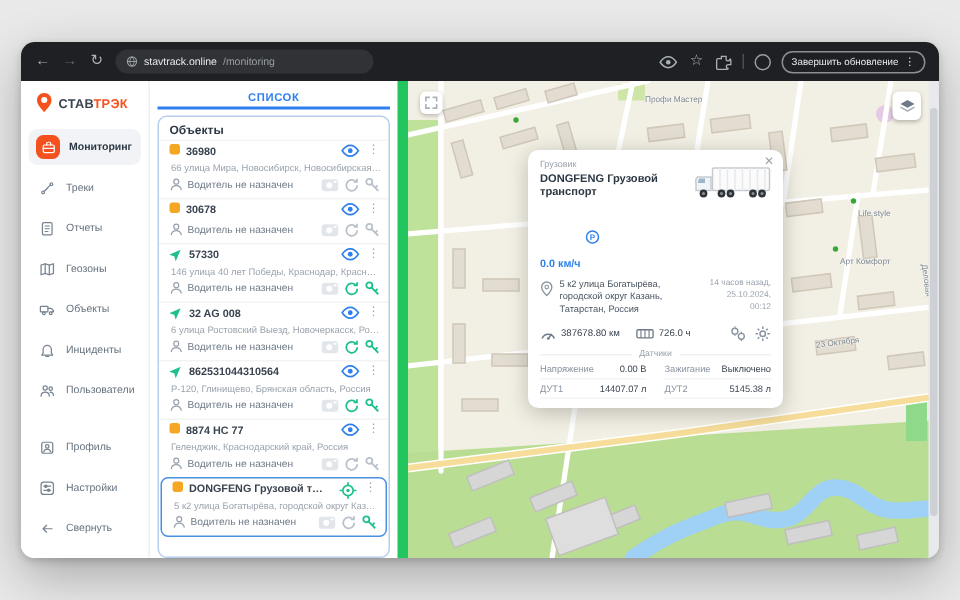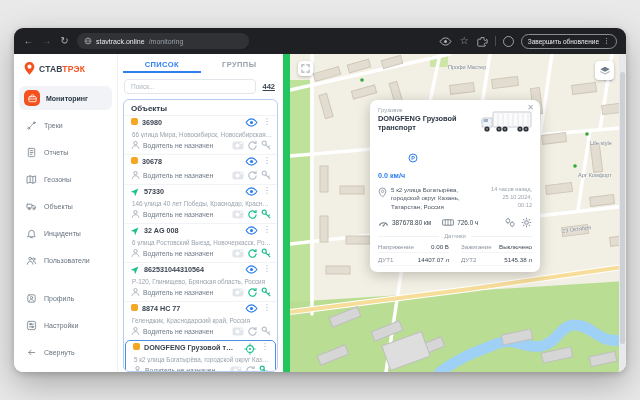--- a/index.html
+++ b/index.html
@@ -14,21 +14,21 @@
   .url-path{color:#9aa0a6;font-size:7px;white-space:nowrap;}
   .tb-spacer{flex:1;}
   .tb-right{display:flex;align-items:center;gap:7px;}
   .tb-divider{width:1px;height:10px;background:#4a4d52;}
   .tb-avatar{width:11px;height:11px;border-radius:50%;border:1.4px solid #9aa0a6;}
   .update-btn{height:15px;border:1px solid #8a8f95;border-radius:8px;display:flex;align-items:center;gap:4px;padding:0 6px;color:#e8eaed;font-size:6.5px;white-space:nowrap;}
   .update-dots{color:#e8eaed;font-size:7px;}
   
   .content{display:flex;height:318px;background:#fff;}
   
-  .sidebar{width:104px;border-right:1px solid #eef0f3;display:flex;flex-direction:column;padding:7px 5px 8px;}
+  .sidebar{width:86px;border-right:1px solid #eef0f3;display:flex;flex-direction:column;padding:7px 5px 8px;}
   .logo{display:flex;align-items:center;gap:3px;padding:0 0 10px 4px;}
   .logo-text{font-size:8.5px;font-weight:bold;letter-spacing:.2px;}
   .logo-p1{color:#3a4450;}.logo-p2{color:#f4511e;}
   .snav{display:flex;flex-direction:column;gap:3px;}
   .snav-item{height:24px;border-radius:6px;display:flex;align-items:center;gap:6px;padding:0 5px;color:#67737f;font-size:7px;cursor:pointer;}
   .snav-item.active{background:#f1f3f6;color:#2c3744;font-weight:bold;}
   .ic-plain{width:14px;height:14px;display:flex;align-items:center;justify-content:center;color:#76828f;flex:0 0 auto;}
   .ic-box{width:16px;height:16px;border-radius:5px;background:#f4511e;display:flex;align-items:center;justify-content:center;color:#fff;flex:0 0 auto;}
   .si{width:11px;height:11px;fill:none;stroke:currentColor;stroke-width:1.8;stroke-linecap:round;stroke-linejoin:round;}
   .snav-bottom{margin-top:auto;display:flex;flex-direction:column;gap:3px;}
@@ -236,26 +236,21 @@
               </svg>
             </span>
             <span>Свернуть</span>
           </div>
         </div>
     </div>
 
     <div class="list-panel">
       <div class="tabs" id="tabs">
           <div class="tab active">СПИСОК</div>
-          <div class="tab">ГРУППЫ</div>
-        </div>
-      <div class="search-row">
-        <input class="search-input" type="text" placeholder="Поиск..." style="">
-        <span class="obj-count">442</span>
-      </div>
+        </div>
       <div class="objects">
         <div class="objects-header">Объекты</div>
         <div class="obj-list" id="obj-list">
             <div class="obj-item">
               <div class="oi-row1">
                 <span class="st-sq"></span>
                 <span class="oi-name">36980</span>
                 <span class="oi-sp"></span>
                 <span class="mini">
                   <svg width="13" height="9" viewBox="0 0 14 10">

